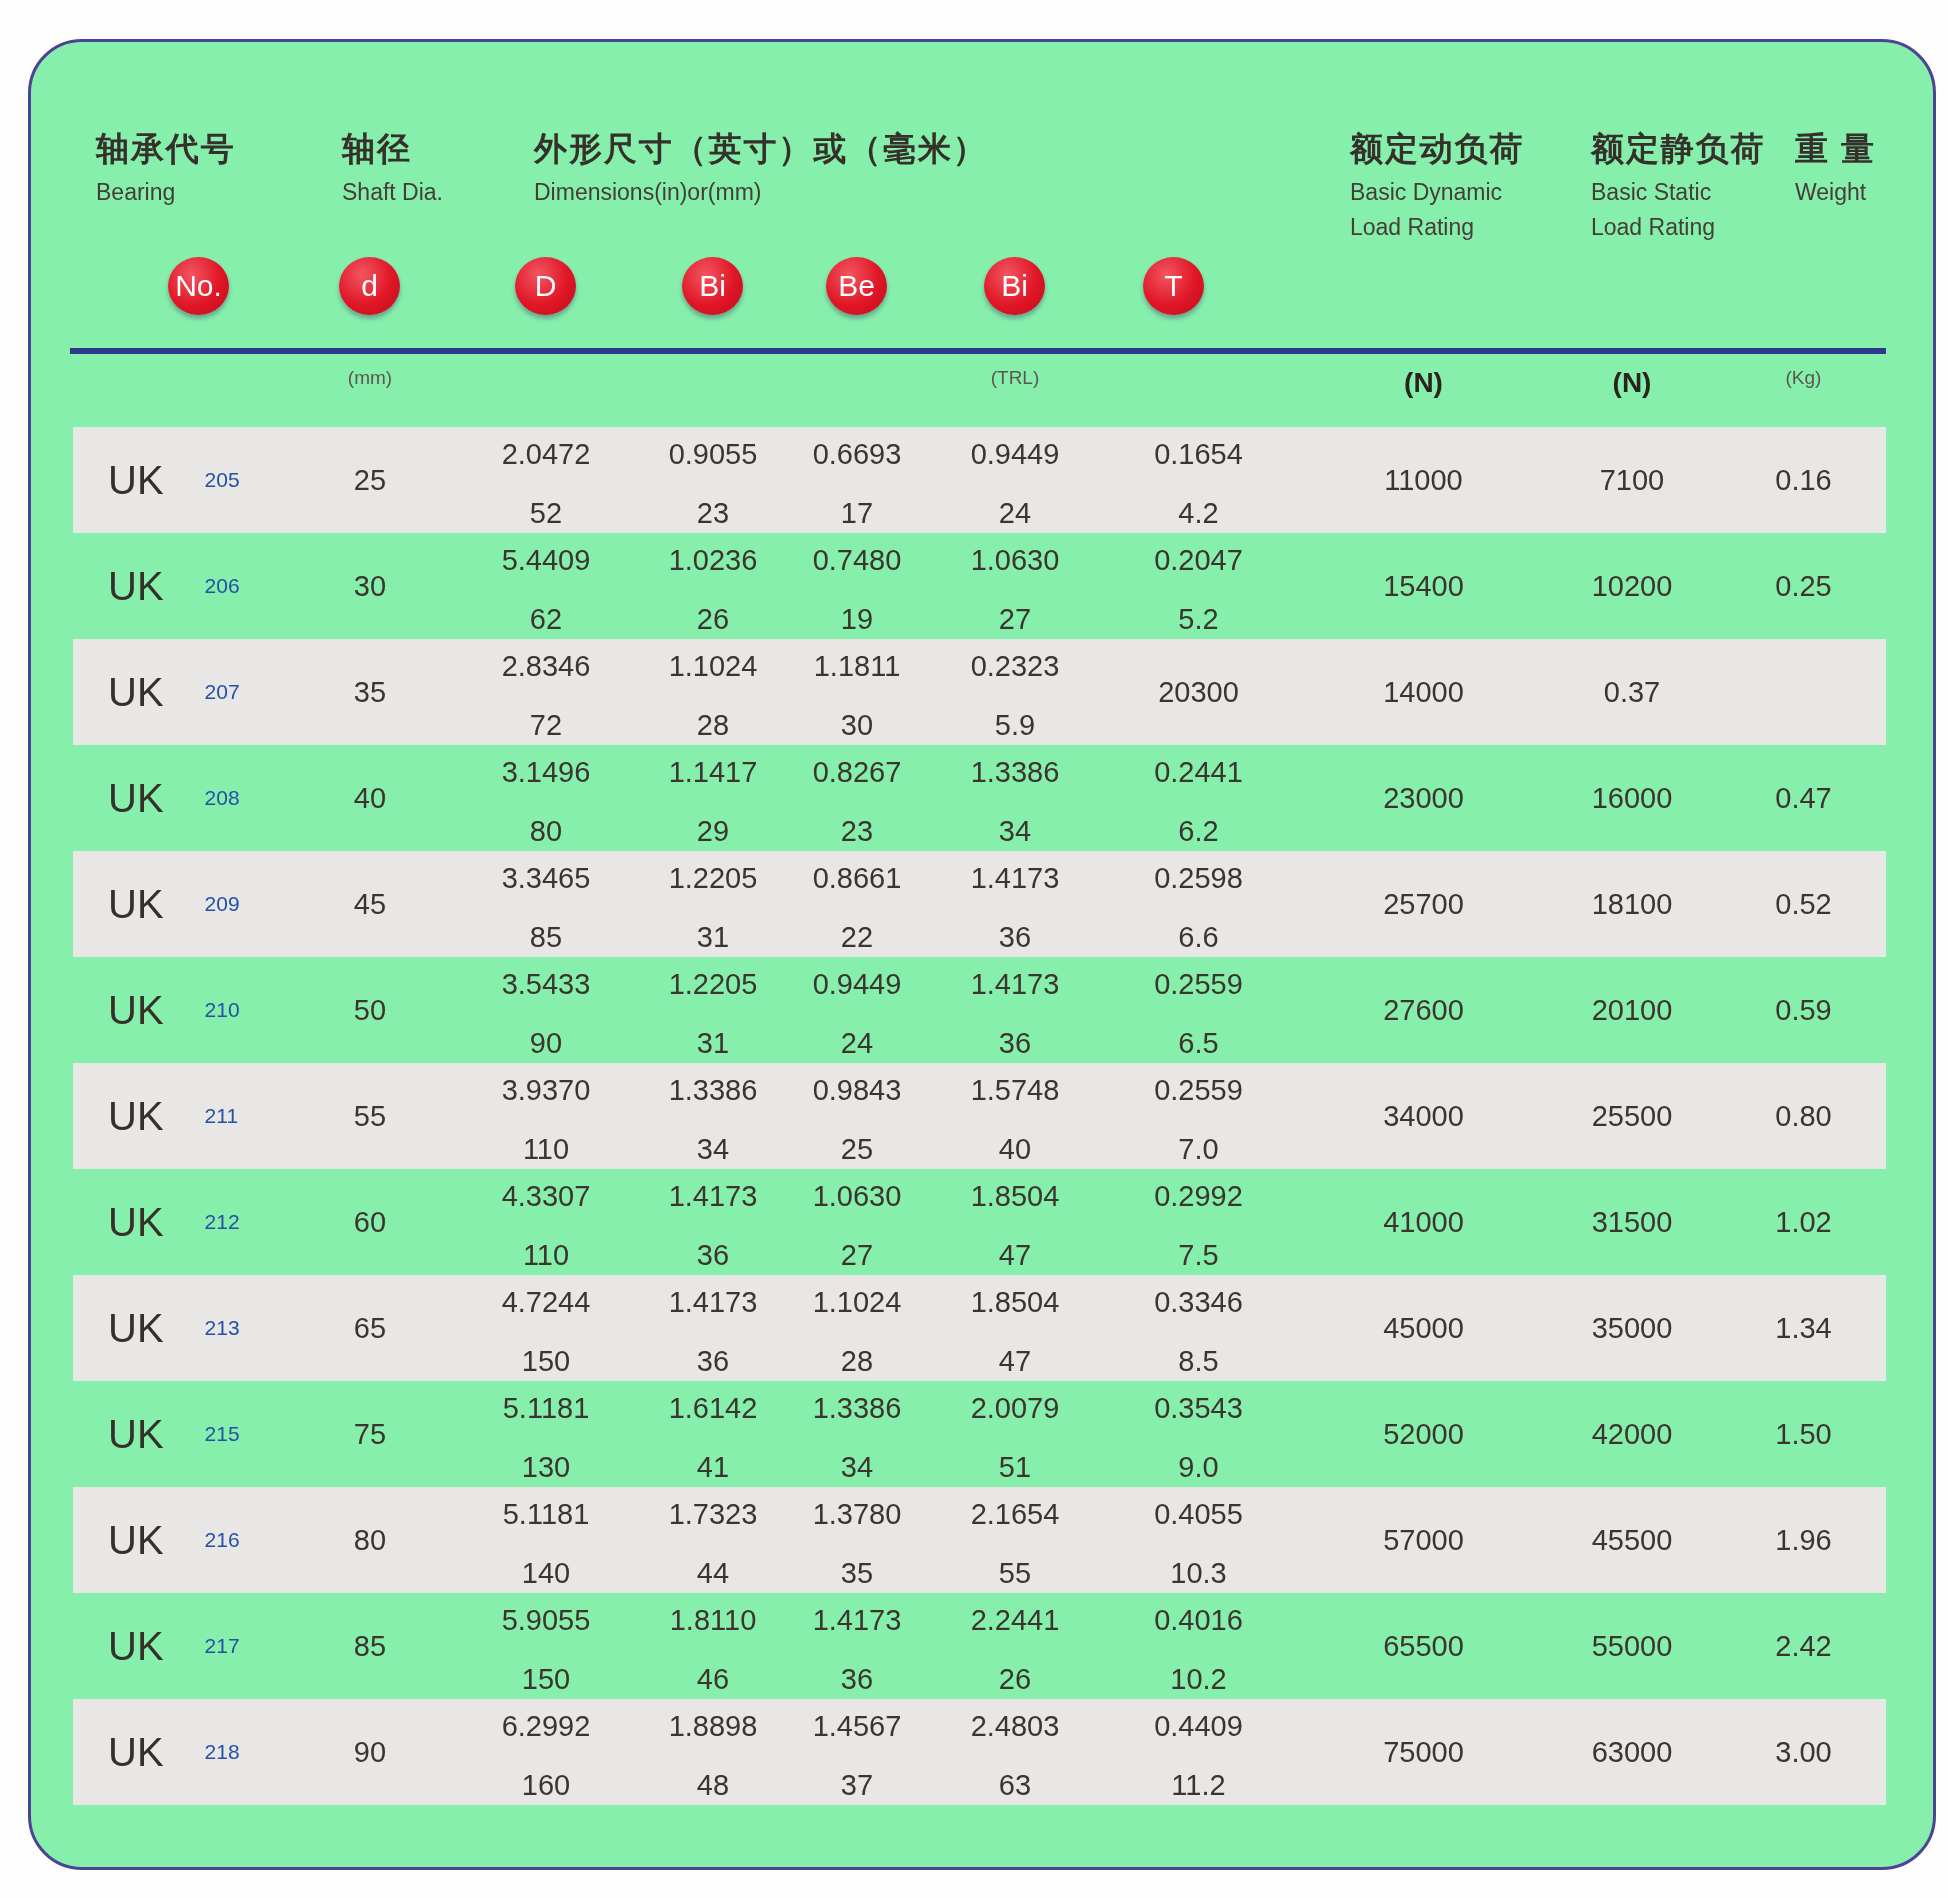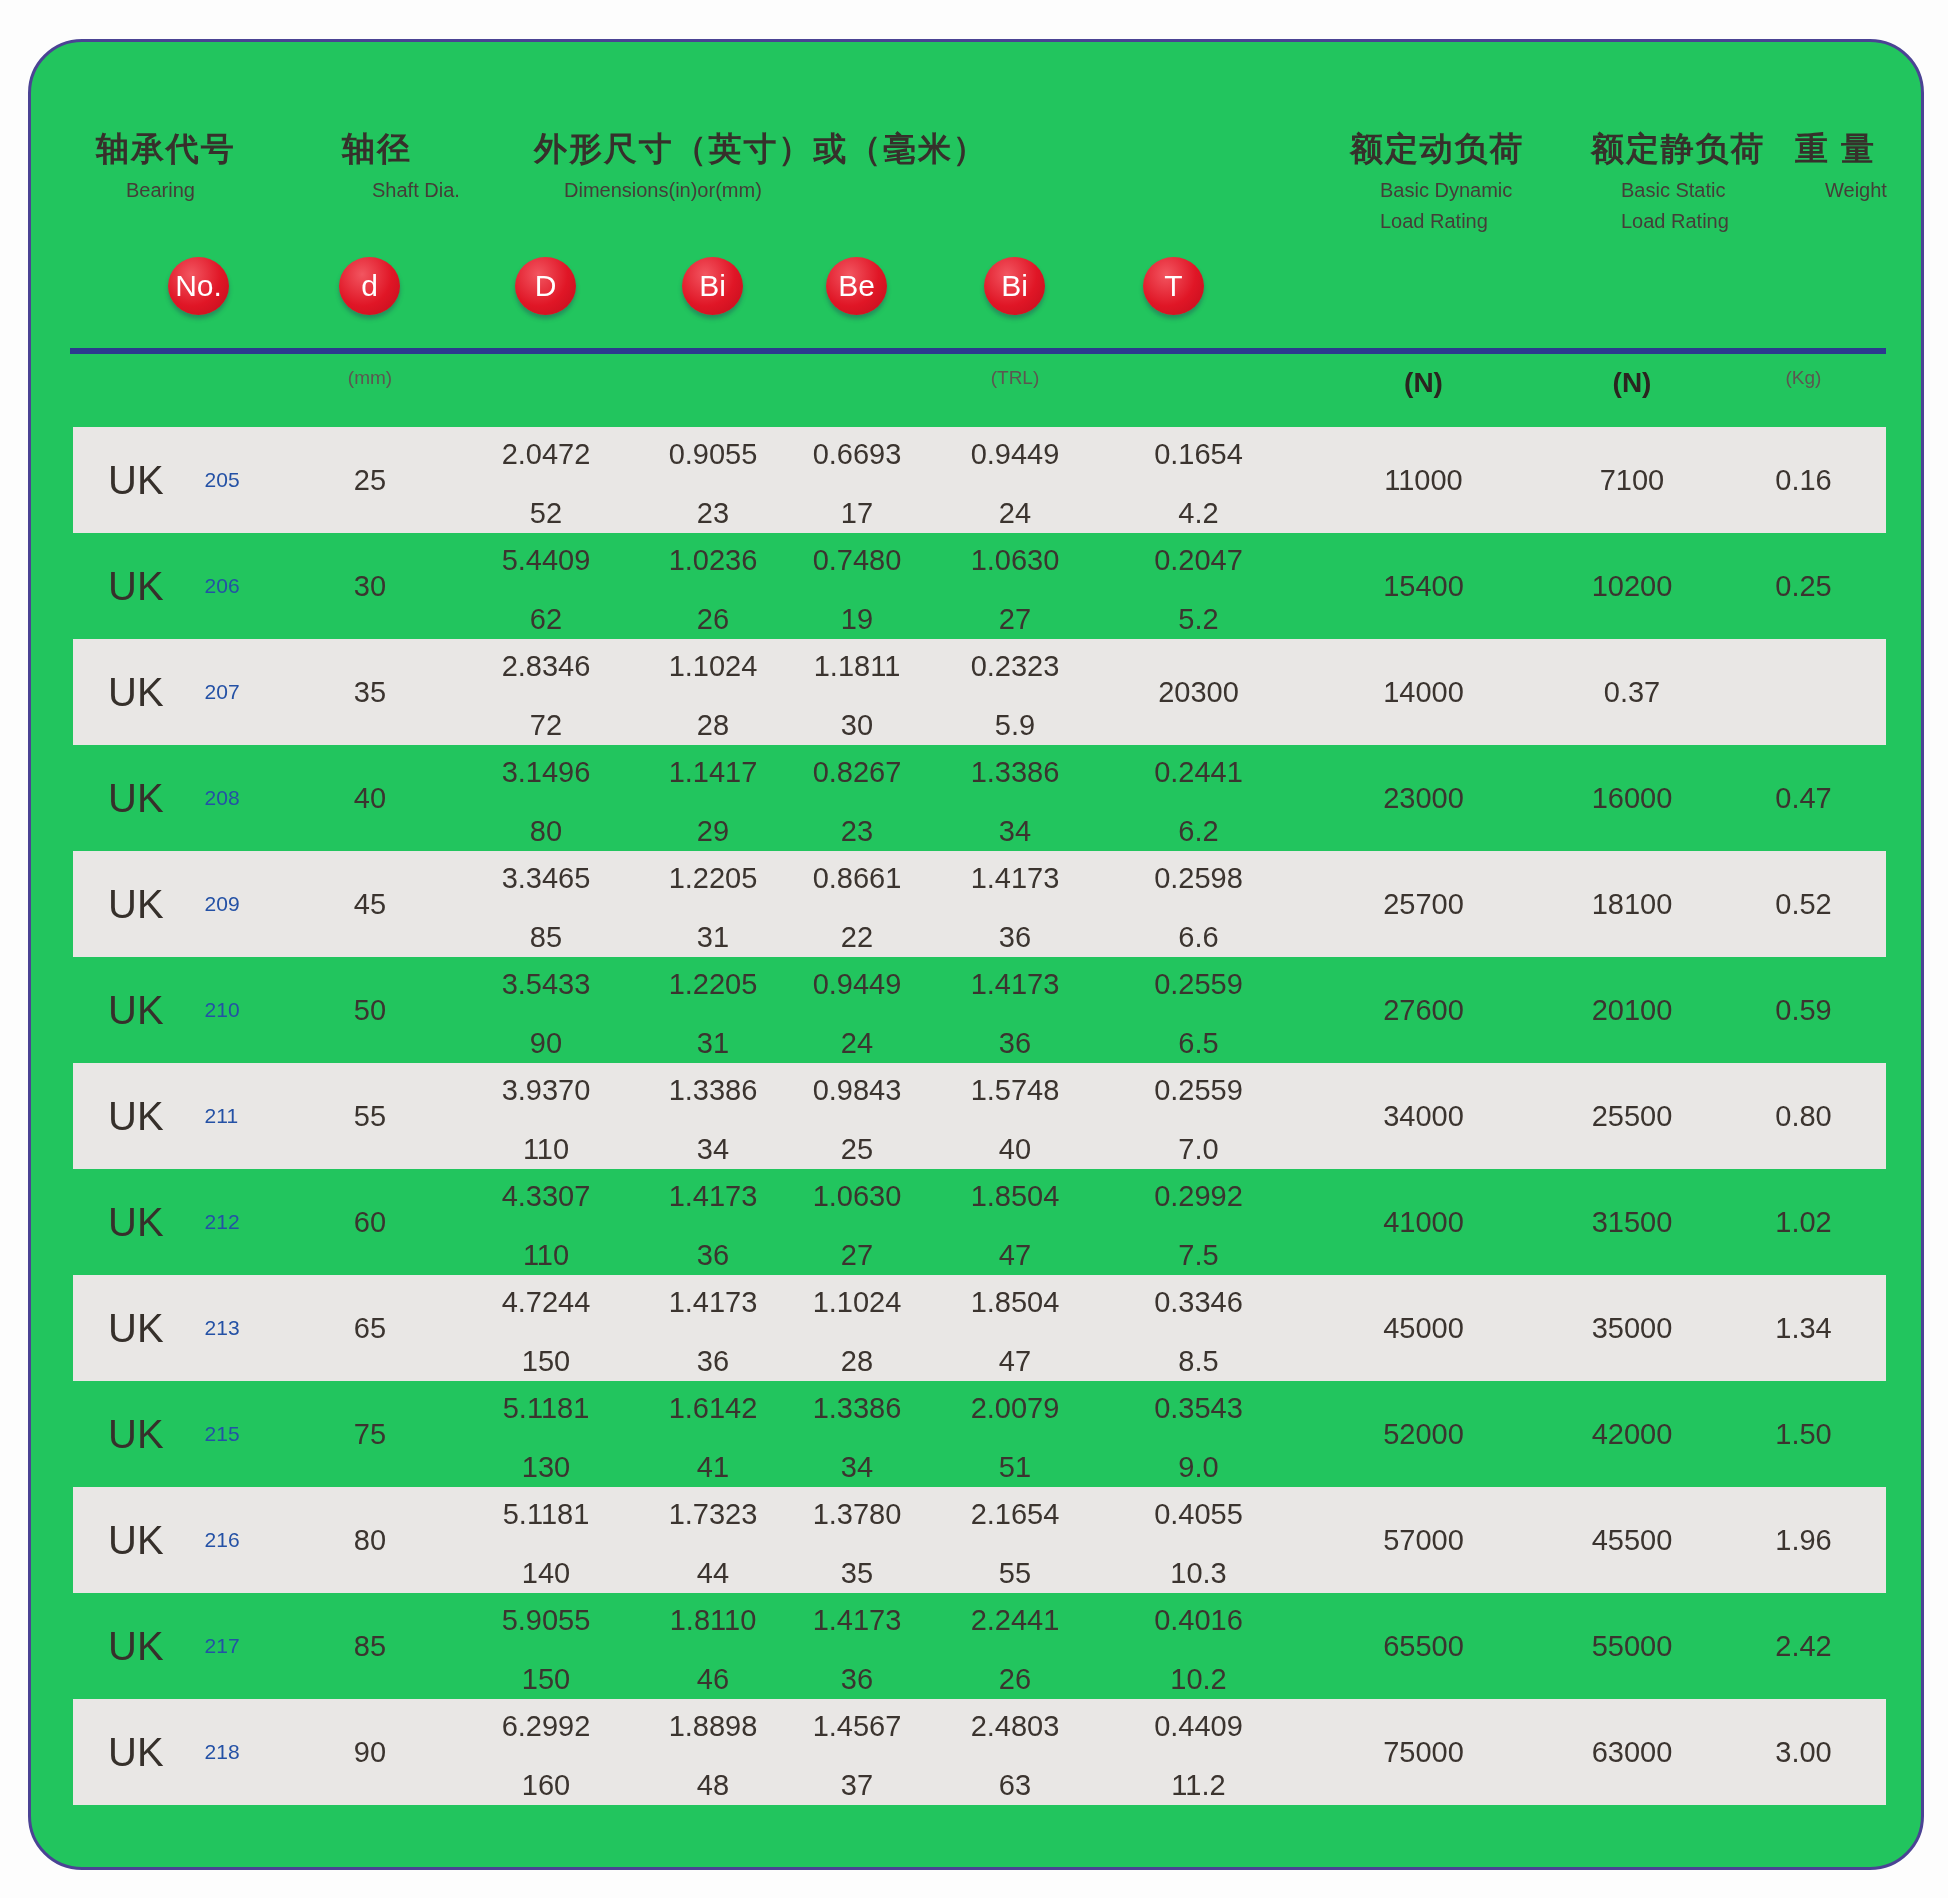--- a/index.html
+++ b/index.html
@@ -14,36 +14,36 @@
     overflow: hidden;
   }
   .card {
     position: absolute;
     left: 28px;
     top: 39px;
     width: 1890px;
     height: 1825px;
     border: 3.7px solid #4b4394;
     border-radius: 54px;
-    background: #22c55e;
+    background: #86efac;
+    padding-left: 12px;
   }
   .hgroup { position: absolute; }
   .hgroup .zh {
     font-size: 33px;
     font-weight: bold;
     letter-spacing: 1.9px;
     color: #36302b;
     white-space: nowrap;
   }
   .hgroup .en {
-    font-size: 20px;
+    font-size: 23px;
     color: #453d38;
     margin-top: 7.4px;
     white-space: nowrap;
-    margin-left: 30px;
   }
   .badge {
     position: absolute;
     top: 215px;
     width: 61px;
     height: 58px;
     border-radius: 50%;
     background: radial-gradient(ellipse at 38% 30%, #f25560 0%, #e01626 55%, #c00d1c 100%);
     box-shadow: 0 3.7px 4.6px rgba(40,40,90,0.35);
     color: #ffffff;

